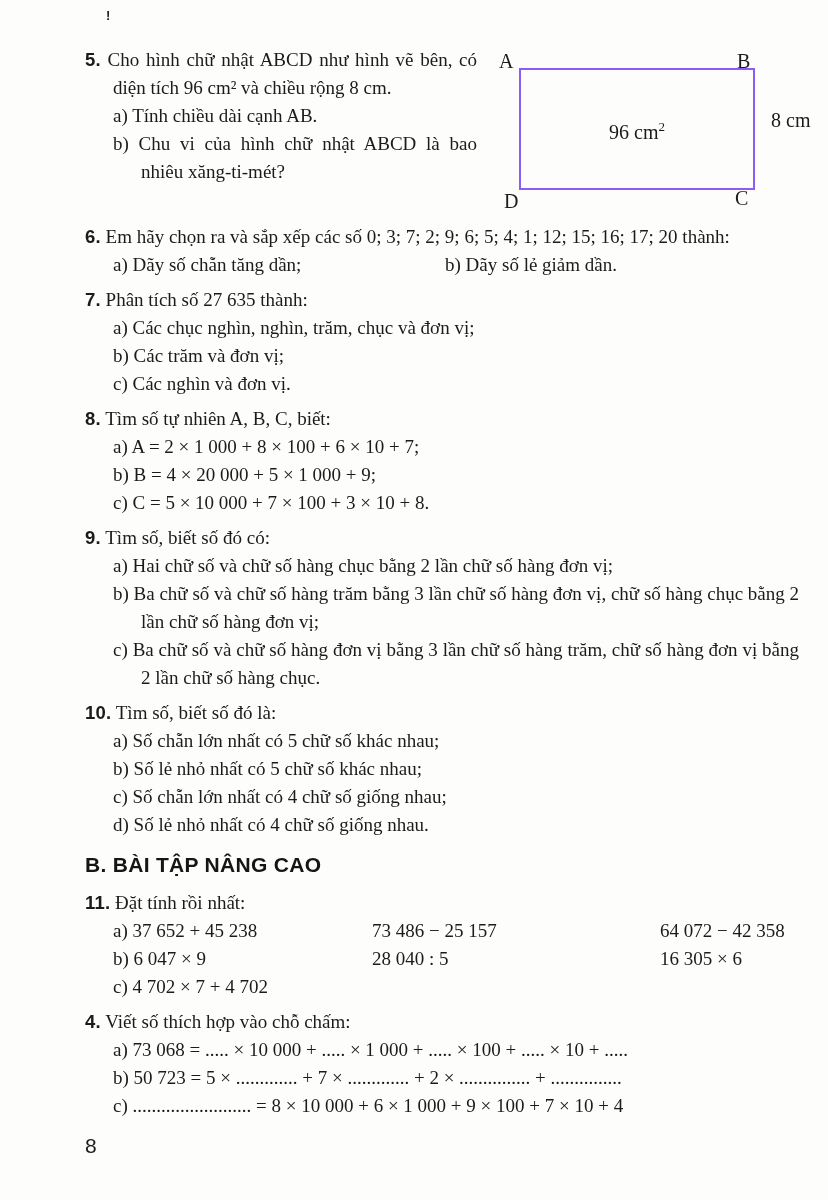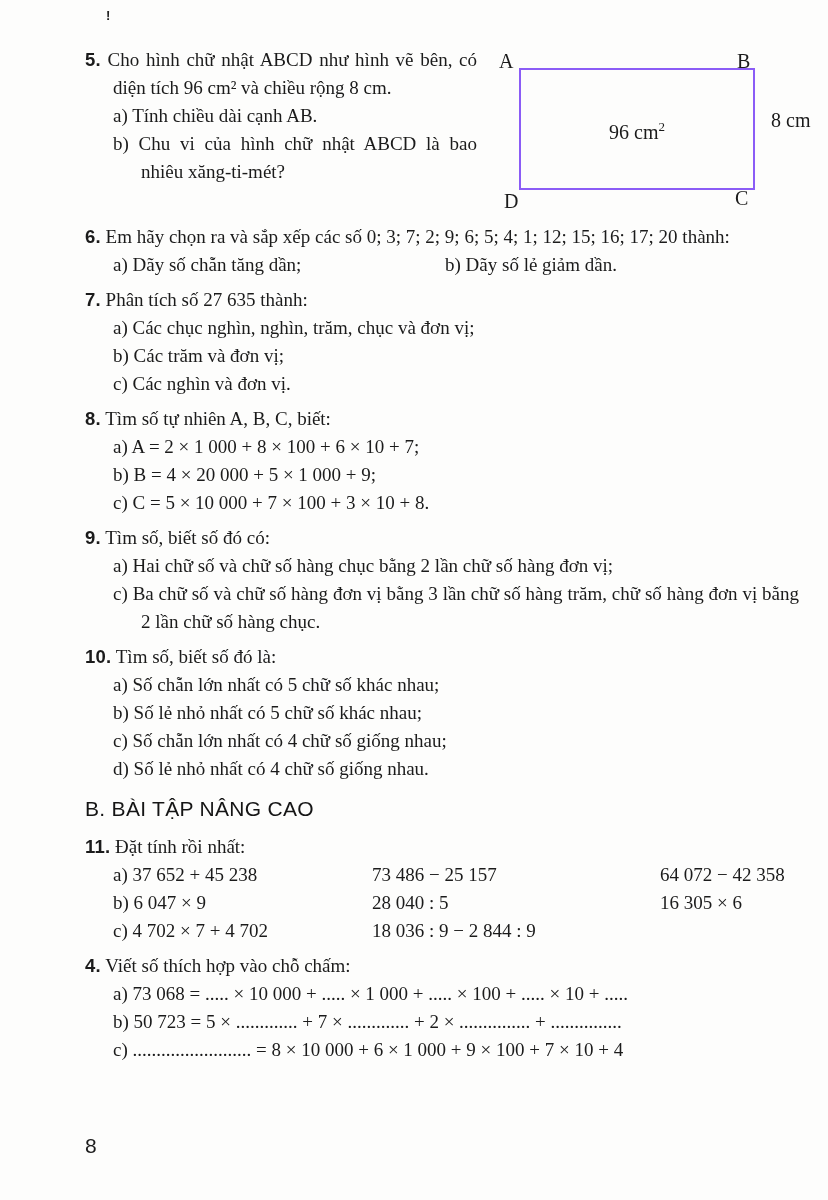--- a/index.html
+++ b/index.html
@@ -66,21 +66,21 @@
   .corner-b { left: 238px; top: 1px; }
   .corner-d { left: 5px;   top: 141px; }
   .corner-c { left: 236px; top: 138px; }
   .fig-side { position: absolute; left: 272px; top: 60px; white-space: nowrap; }
   
   .two-col { margin-left: 28px; display: flex; }
   .two-col .col-a { width: 332px; flex-shrink: 0; }
   
   .section-header {
     font-family: "Liberation Sans", sans-serif;
-    font-weight: normal;
+    font-weight: bold;
     font-size: 21px;
     letter-spacing: 0.3px;
     margin: 12px 0 10px 0;
     color: #151515;
   }
   
   .grid3 {
     margin-left: 28px;
     display: grid;
     grid-template-columns: 259px 288px auto;
@@ -141,20 +141,21 @@
     <div class="prob">
       <div class="pline"><span class="pnum">8.</span> <span>Tìm số tự nhiên A, B, C, biết:</span></div>
       <div class="sub">a) A = 2 × 1 000 + 8 × 100 + 6 × 10 + 7;</div>
       <div class="sub">b) B = 4 × 20 000 + 5 × 1 000 + 9;</div>
       <div class="sub">c) C = 5 × 10 000 + 7 × 100 + 3 × 10 + 8.</div>
     </div>
 
     <div class="prob">
       <div class="pline"><span class="pnum">9.</span> <span>Tìm số, biết số đó có:</span></div>
       <div class="hang just">a) Hai chữ số và chữ số hàng chục bằng 2 lần chữ số hàng đơn vị;</div>
+      <div class="hang just">b) Ba chữ số và chữ số hàng trăm bằng 3 lần chữ số hàng đơn vị, chữ số hàng chục bằng 2 lần chữ số hàng đơn vị;</div>
       <div class="hang just">c) Ba chữ số và chữ số hàng đơn vị bằng 3 lần chữ số hàng trăm, chữ số hàng đơn vị bằng 2 lần chữ số hàng chục.</div>
     </div>
 
     <div class="prob">
       <div class="pline"><span class="pnum">10.</span> <span>Tìm số, biết số đó là:</span></div>
       <div class="sub">a) Số chẵn lớn nhất có 5 chữ số khác nhau;</div>
       <div class="sub">b) Số lẻ nhỏ nhất có 5 chữ số khác nhau;</div>
       <div class="sub">c) Số chẵn lớn nhất có 4 chữ số giống nhau;</div>
       <div class="sub">d) Số lẻ nhỏ nhất có 4 chữ số giống nhau.</div>
     </div>
@@ -164,21 +165,20 @@
     <div class="prob">
       <div class="pline"><span class="pnum">11.</span> <span>Đặt tính rồi nhất:</span></div>
       <div class="grid3">
         <div>a) 37 652 + 45 238</div>
         <div>73 486 − 25 157</div>
         <div>64 072 − 42 358</div>
         <div>b) 6 047 × 9</div>
         <div>28 040 : 5</div>
         <div>16 305 × 6</div>
         <div>c) 4 702 × 7 + 4 702</div>
-        <div>18 036 : 9 − 2 844 : 9</div>
         <div></div>
       </div>
     </div>
 
     <div class="prob">
       <div class="pline"><span class="pnum">4.</span> <span>Viết số thích hợp vào chỗ chấm:</span></div>
       <div class="sub">a) 73 068 = ..... × 10 000 + ..... × 1 000 + ..... × 100 + ..... × 10 + .....</div>
       <div class="sub">b) 50 723 = 5 × ............. + 7 × ............. + 2 × ............... + ...............</div>
       <div class="sub">c) ......................... = 8 × 10 000 + 6 × 1 000 + 9 × 100 + 7 × 10 + 4</div>
     </div>

